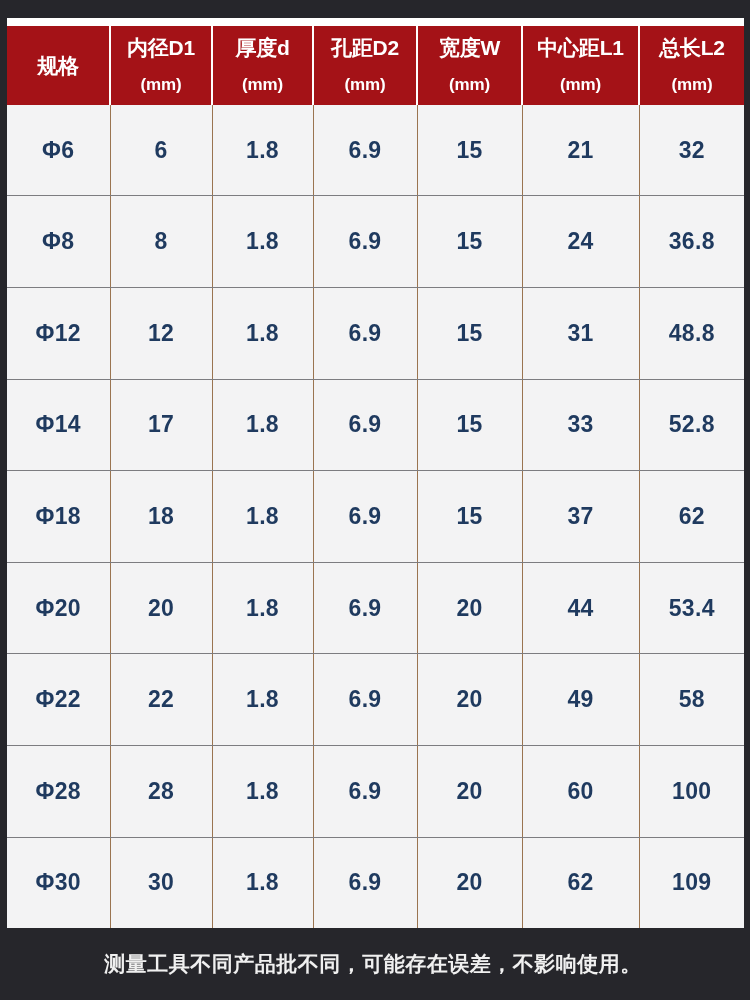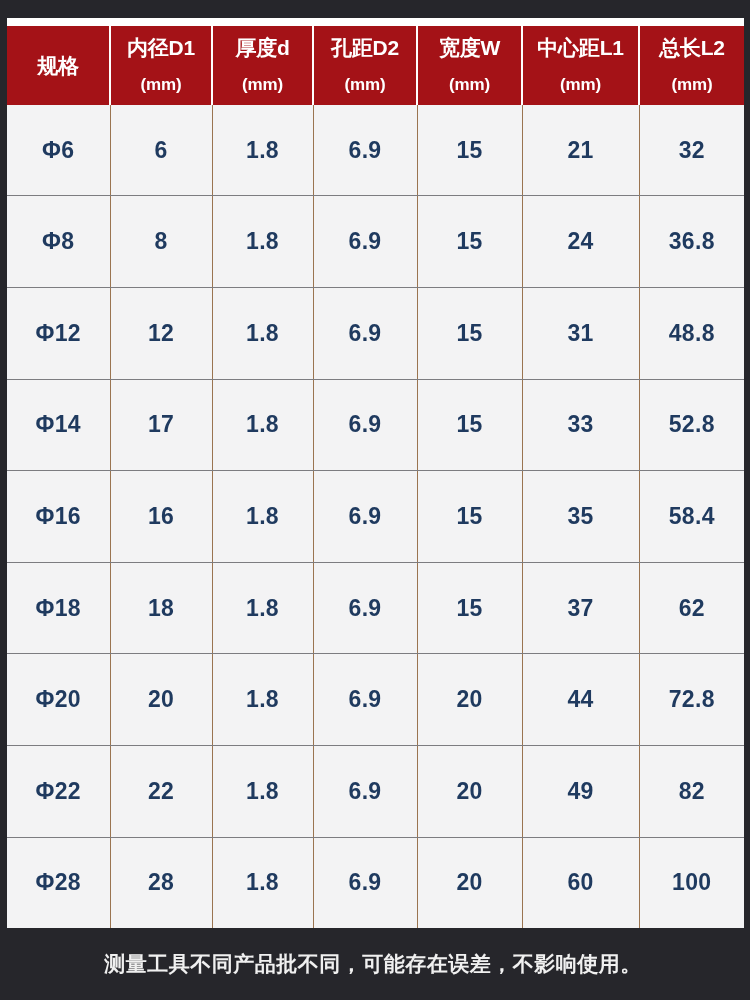--- a/index.html
+++ b/index.html
@@ -170,63 +170,63 @@
           <tr>
             <td>Φ14</td>
             <td>17</td>
             <td>1.8</td>
             <td>6.9</td>
             <td>15</td>
             <td>33</td>
             <td>52.8</td>
           </tr>
           <tr>
-            <td>Φ16</td>
-            <td>16</td>
-            <td>1.8</td>
-            <td>6.9</td>
-            <td>15</td>
-            <td>35</td>
-            <td>58.4</td>
-          </tr>
-          <tr>
             <td>Φ18</td>
             <td>18</td>
             <td>1.8</td>
             <td>6.9</td>
             <td>15</td>
             <td>37</td>
             <td>62</td>
           </tr>
           <tr>
             <td>Φ20</td>
             <td>20</td>
             <td>1.8</td>
             <td>6.9</td>
             <td>20</td>
             <td>44</td>
-            <td>72.8</td>
+            <td>53.4</td>
           </tr>
           <tr>
             <td>Φ22</td>
             <td>22</td>
             <td>1.8</td>
             <td>6.9</td>
             <td>20</td>
             <td>49</td>
-            <td>82</td>
+            <td>58</td>
           </tr>
           <tr>
             <td>Φ28</td>
             <td>28</td>
             <td>1.8</td>
             <td>6.9</td>
             <td>20</td>
             <td>60</td>
             <td>100</td>
+          </tr>
+          <tr>
+            <td>Φ30</td>
+            <td>30</td>
+            <td>1.8</td>
+            <td>6.9</td>
+            <td>20</td>
+            <td>62</td>
+            <td>109</td>
           </tr>
         </tbody>
     </table>
   </div>
 
   <div class="footer-note">
     <span>测量工具不同产品批不同，可能存在误差，不影响使用。</span>
   </div>
 
 </div>

